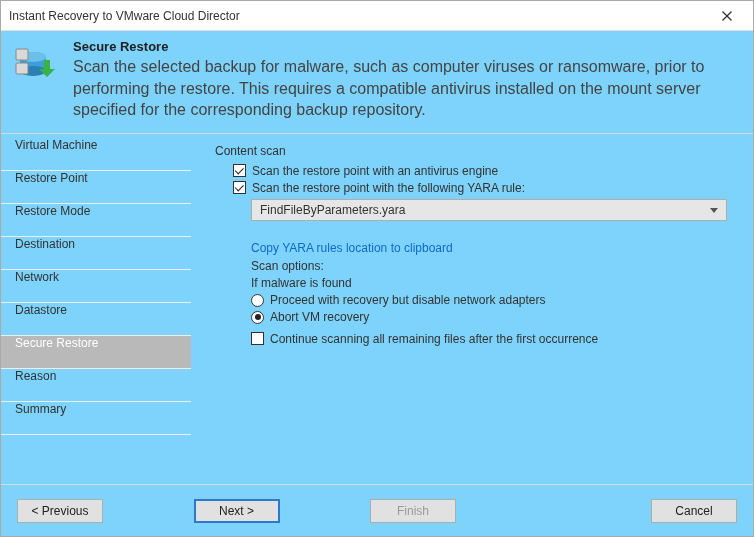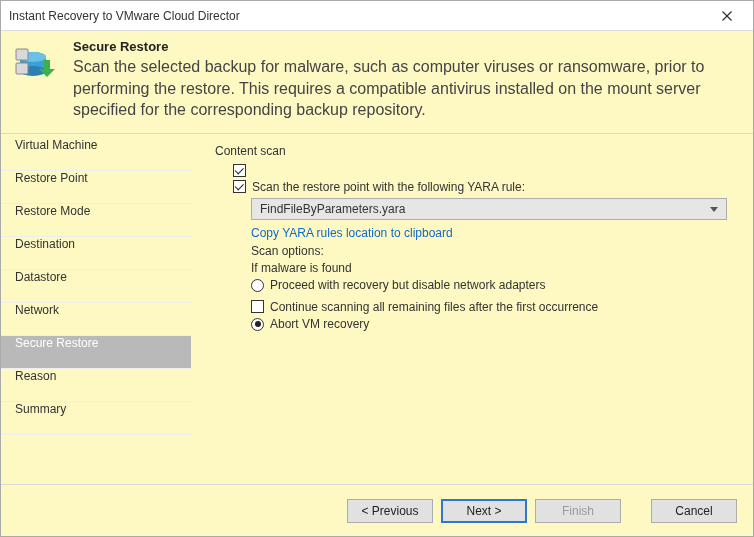--- a/index.html
+++ b/index.html
@@ -9,21 +9,21 @@
     font-family: "Segoe UI", Tahoma, sans-serif;
     font-size: 12px;
     color: #333;
     background: #fff;
     overflow: hidden;
   }
   .window {
     width: 754px; height: 537px;
     border: 1px solid #aaa;
     display: flex; flex-direction: column;
-    background: #fef9c3;
+    background: #7dd3fc;
   }
   .titlebar {
     height: 30px;
     display: flex; align-items: center;
     padding: 0 8px;
     border-bottom: 1px solid #ddd;
     background: #fff;
   }
   .titlebar .title { flex: 1; font-size: 12px; color: #333; }
   .titlebar .close {
@@ -120,21 +120,21 @@
     border-right: 4px solid transparent;
     border-top: 5px solid #555;
   }
 
   .link { color: #1169c9; cursor: pointer; }
   .sub-heading { margin-top: 4px; color: #333; }
 
   .footer {
     height: 52px;
     border-top: 1px solid #d9d9d9;
-    display: flex; align-items: center; justify-content: flex-end;
+    display: flex; align-items: center; justify-content: space-between;
     gap: 8px;
     padding: 0 16px;
   }
   .btn {
     min-width: 86px; height: 24px;
     border: 1px solid #adadad;
     background: #e1e1e1;
     display: inline-flex; align-items: center; justify-content: center;
     padding: 0 12px;
     font-size: 12px; color: #222;
@@ -189,75 +189,76 @@
       <div class="item">
           <span>Restore Point</span>
         </div>
       <div class="item">
           <span>Restore Mode</span>
         </div>
       <div class="item">
           <span>Destination</span>
         </div>
       <div class="item">
+          <span>Network</span>
+        </div>
+      <div class="item">
           <span>Datastore</span>
-        </div>
-      <div class="item">
-          <span>Network</span>
         </div>
       <div class="item active">
           <span>Secure Restore</span>
         </div>
       <div class="item">
           <span>Reason</span>
         </div>
       <div class="item">
           <span>Summary</span>
         </div>
     </div>
 
     <div class="content">
       <div class="group-label">Content scan</div>
 
       <div class="row indent-1">
         <span class="chk checked"></span>
+        <span>Scan the restore point with an antivirus engine</span>
       </div>
 
       <div class="row indent-1">
         <span class="chk checked"></span>
         <span>Scan the restore point with the following YARA rule:</span>
       </div>
 
       <div class="indent-2">
         <div class="combo">
           <span>FindFileByParameters.yara</span>
         </div>
       </div>
 
-      <div class="row indent-2" style="margin-top:6px">
+      <div class="row indent-2" style="margin-top:20px">
         <span class="link">Copy YARA rules location to clipboard</span>
       </div>
 
       <div class="row indent-2 sub-heading">Scan options:</div>
       <div class="row indent-2">If malware is found</div>
 
       <div class="row indent-3">
         <span class="rad"></span>
         <span>Proceed with recovery but disable network adapters</span>
       </div>
 
+      <div class="row indent-3">
+        <span class="rad checked"></span>
+        <span>Abort VM recovery</span>
+      </div>
+
       <div class="row indent-2" style="margin-top:8px">
         <span class="chk"></span>
         <span>Continue scanning all remaining files after the first occurrence</span>
       </div>
-
-      <div class="row indent-3">
-        <span class="rad checked"></span>
-        <span>Abort VM recovery</span>
-      </div>
     </div>
   </div>
 
   <div class="footer">
     <div class="btn">
         <span>&lt; Previous</span>
       </div>
     <div class="btn primary">
         <span>Next &gt;</span>
       </div>

